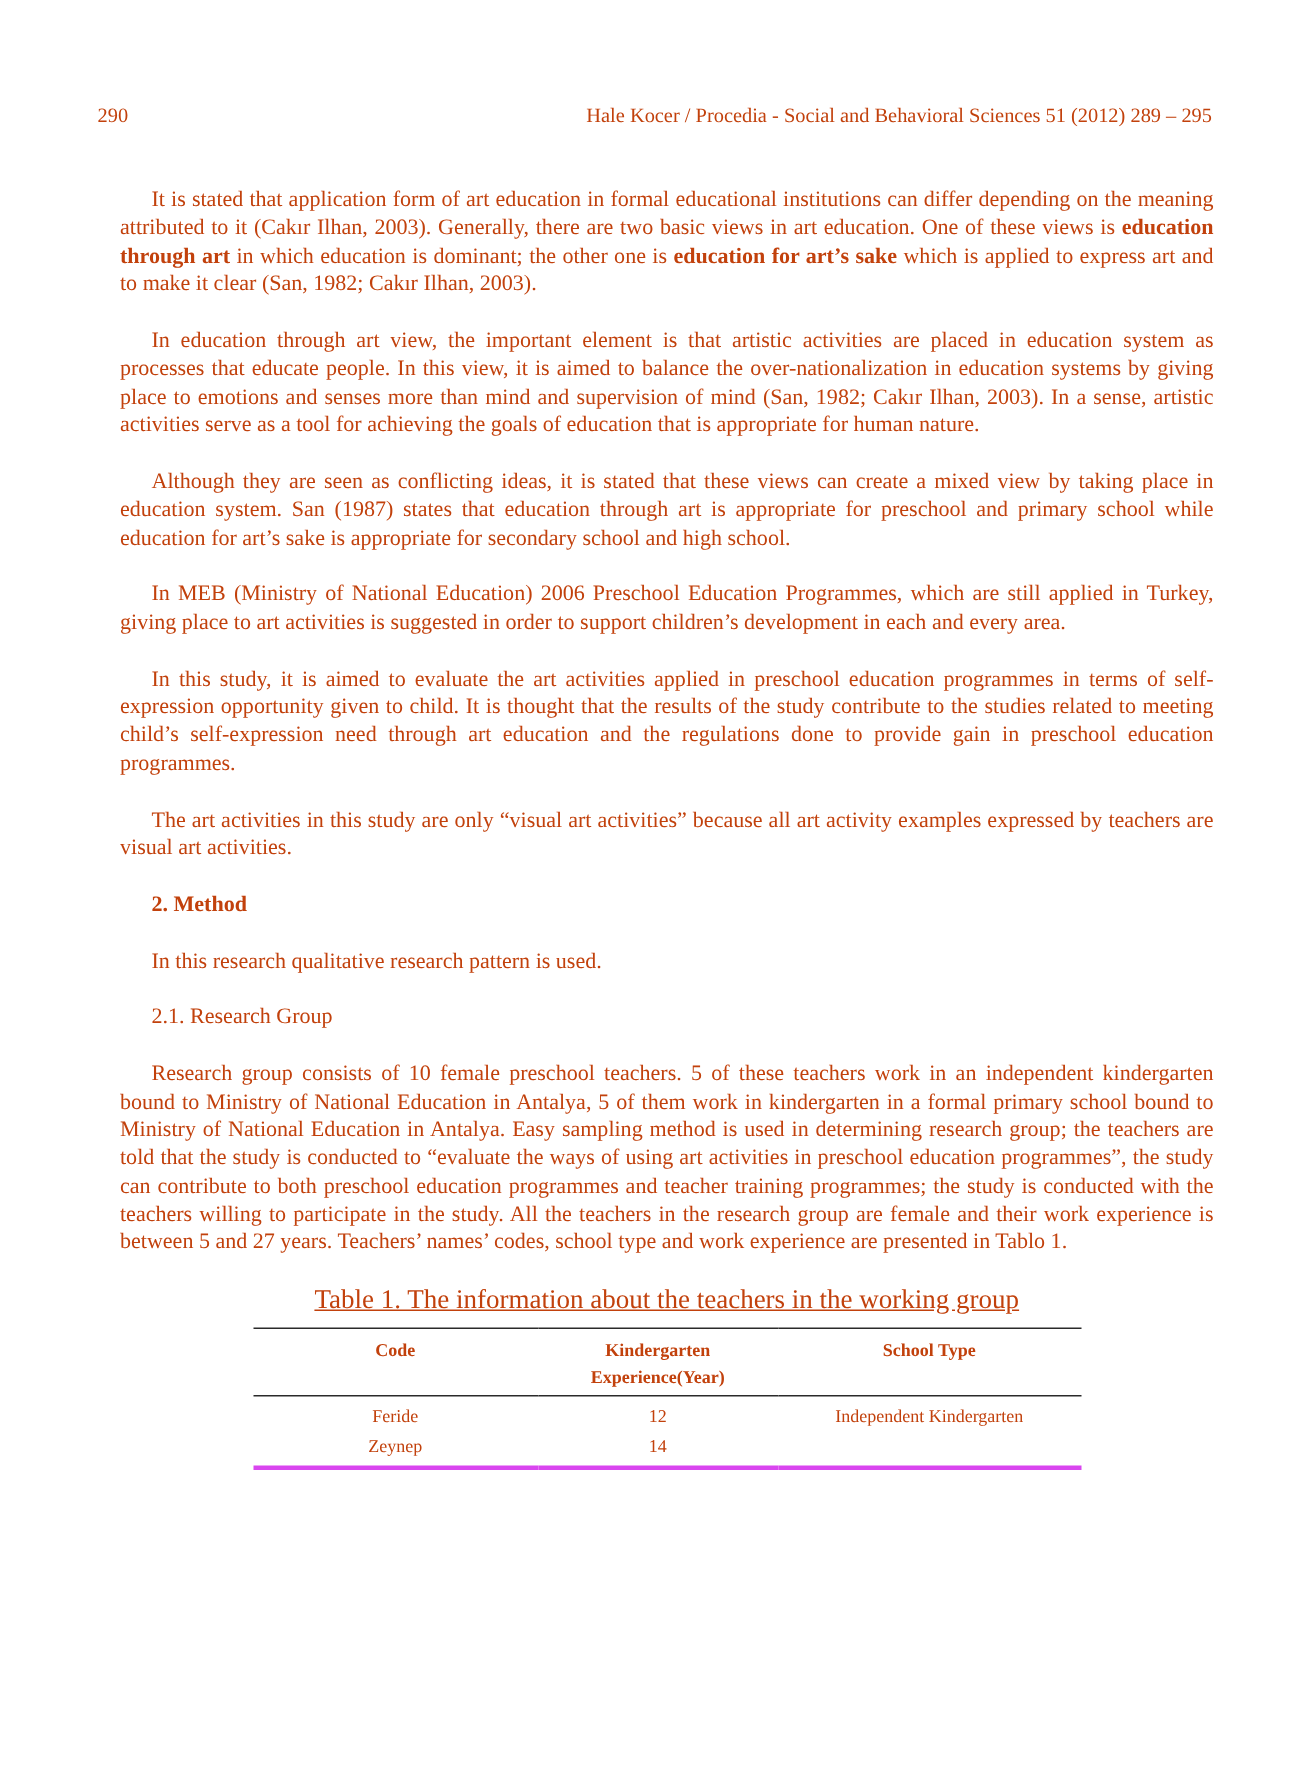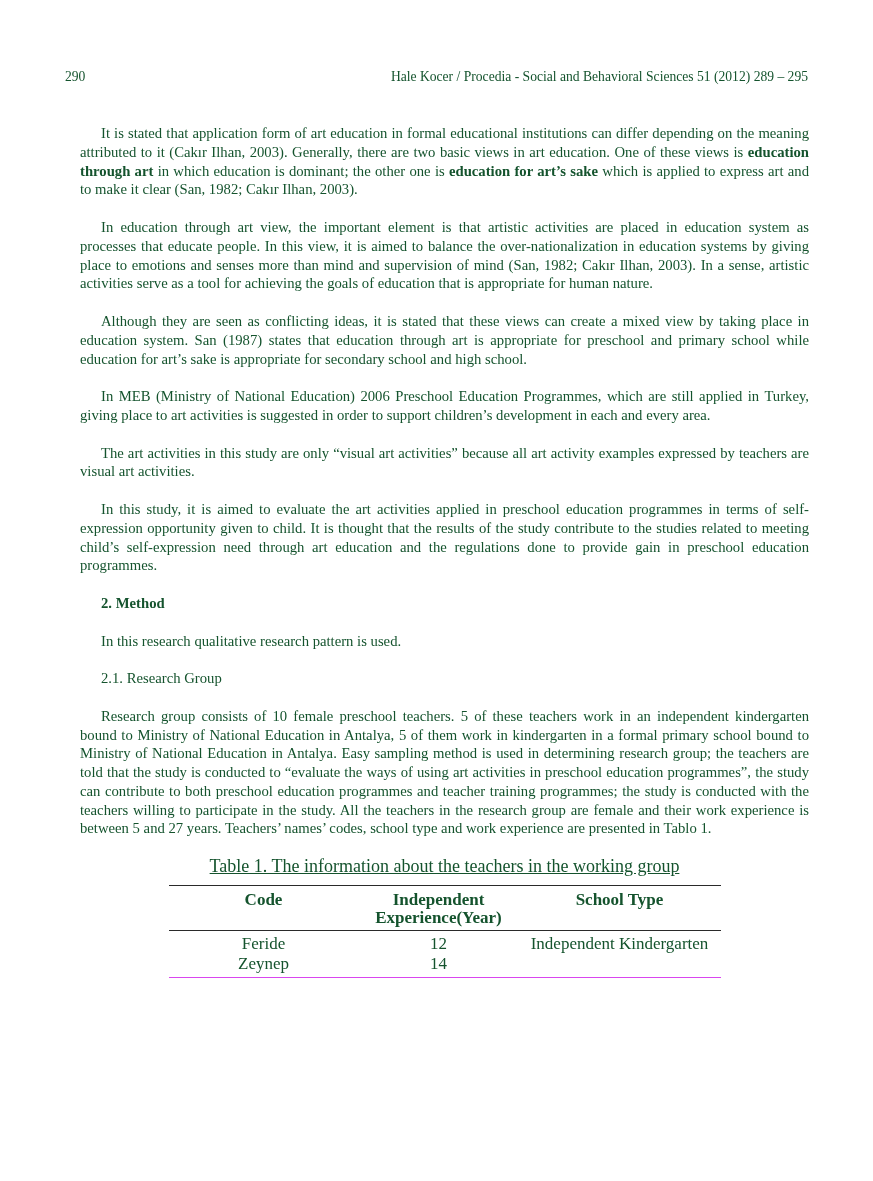--- a/index.html
+++ b/index.html
@@ -3,21 +3,21 @@
 <meta charset="utf-8">
 <style>
   * { box-sizing: border-box; }
   html, body { margin: 0; padding: 0; background: #ffffff; }
   .page {
     position: relative;
     width: 873px;
     height: 1181px;
     background: #ffffff;
     font-family: "Liberation Serif", "DejaVu Serif", serif;
-    color: #14532d;
+    color: #c2410c;
     overflow: hidden;
   }
   .page-header {
     position: absolute;
     top: 69px;
     left: 65px;
     right: 65px;
     height: 20px;
     font-size: 13.6px;
   }
@@ -52,23 +52,23 @@
     text-align: center;
     font-size: 18px;
     text-decoration: underline;
     margin: 4px 0 9px 0;
     text-indent: 0;
   }
   table.data-table {
     margin: 0 auto;
     border-collapse: collapse;
     width: 552px;
-    font-size: 17px;
+    font-size: 12px;
     border-top: 1px solid #2a2a2a;
-    border-bottom: 1px solid #d946ef;
+    border-bottom: 3px solid #d946ef;
     table-layout: fixed;
   }
   table.data-table col.c1 { width: 190px; }
   table.data-table col.c2 { width: 160px; }
   table.data-table col.c3 { width: 202px; }
   table.data-table th {
     font-weight: bold;
     text-align: center;
     vertical-align: top;
     padding: 5px 2px 3px 2px;
@@ -97,44 +97,44 @@
 
     <p class="para"><span>It is stated that application form of art education in formal educational institutions can differ depending on the meaning attributed to it (Cakır Ilhan, 2003). Generally, there are two basic views in art education. One of these views is </span><span class="bold-phrase">education through art</span><span> in which education is dominant; the other one is </span><span class="bold-phrase">education for art’s sake</span><span> which is applied to express art and to make it clear (San, 1982; Cakır Ilhan, 2003).</span></p>
 
     <p class="para">In education through art view, the important element is that artistic activities are placed in education system as processes that educate people. In this view, it is aimed to balance the over-nationalization in education systems by giving place to emotions and senses more than mind and supervision of mind (San, 1982; Cakır Ilhan, 2003). In a sense, artistic activities serve as a tool for achieving the goals of education that is appropriate for human nature.</p>
 
 
     <p class="para">Although they are seen as conflicting ideas, it is stated that these views can create a mixed view by taking place in education system. San (1987) states that education through art is appropriate for preschool and primary school while education for art’s sake is appropriate for secondary school and high school.</p>
 
     <p class="para">In MEB (Ministry of National Education) 2006 Preschool Education Programmes, which are still applied in Turkey, giving place to art activities is suggested in order to support children’s development in each and every area.</p>
 
+    <p class="para">In this study, it is aimed to evaluate the art activities applied in preschool education programmes in terms of self-expression opportunity given to child. It is thought that the results of the study contribute to the studies related to meeting child’s self-expression need through art education and the regulations done to provide gain in preschool education programmes.</p>
+
     <p class="para">The art activities in this study are only “visual art activities” because all art activity examples expressed by teachers are visual art activities.</p>
-
-    <p class="para">In this study, it is aimed to evaluate the art activities applied in preschool education programmes in terms of self-expression opportunity given to child. It is thought that the results of the study contribute to the studies related to meeting child’s self-expression need through art education and the regulations done to provide gain in preschool education programmes.</p>
 
     <p class="para heading-bold">2. Method</p>
 
     <p class="para">In this research qualitative research pattern is used.</p>
 
     <p class="para heading-italic">2.1. Research Group</p>
 
     <p class="para">Research group consists of 10 female preschool teachers. 5 of these teachers work in an independent kindergarten bound to Ministry of National Education in Antalya, 5 of them work in kindergarten in a formal primary school bound to Ministry of National Education in Antalya. Easy sampling method is used in determining research group; the teachers are told that the study is conducted to “evaluate the ways of using art activities in preschool education programmes”, the study can contribute to both preschool education programmes and teacher training programmes; the study is conducted with the teachers willing to participate in the study. All the teachers in the research group are female and their work experience is between 5 and 27 years. Teachers’ names’ codes, school type and work experience are presented in Tablo 1.</p>
 
     <div class="table-block">
       <div class="table-caption">Table 1. The information about the teachers in the working group</div>
       <table class="data-table">
         <colgroup>
             <col class="c1">
             <col class="c2">
             <col class="c3">
           </colgroup>
         <thead>
           <tr>
             <th>Code</th>
-            <th><span>Independent</span><br><span>Experience(Year)</span></th>
+            <th><span>Kindergarten</span><br><span>Experience(Year)</span></th>
             <th>School Type</th>
           </tr>
         </thead>
         <tbody>
           <tr>
               <td>Feride</td>
               <td>12</td>
               <td>Independent Kindergarten</td>
             </tr>
           <tr>

